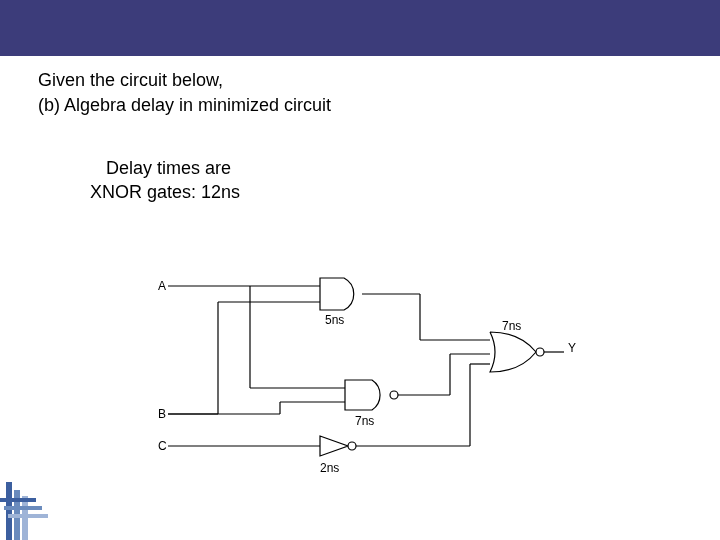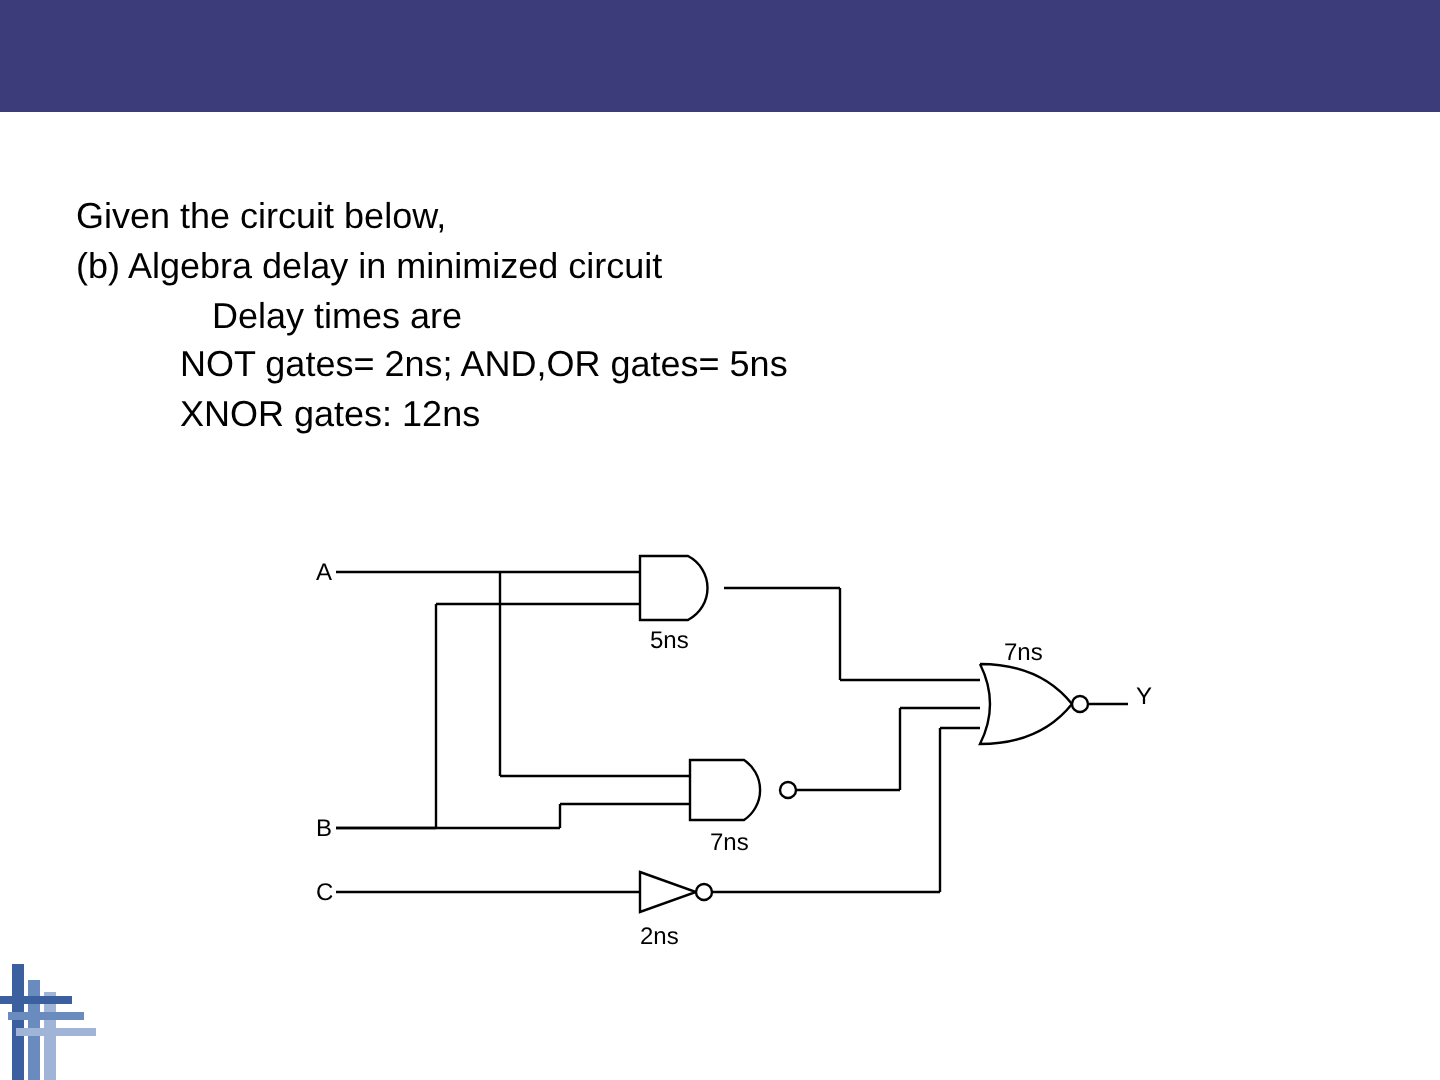--- a/index.html
+++ b/index.html
@@ -17,27 +17,27 @@
     background: #3c3c7a;
   }
   .corner-accent {
     position: absolute;
     left: 0;
     bottom: 0;
   }
   .content {
     position: absolute;
     left: 38px;
-    top: 96px;
+    top: 68px;
     width: 660px;
     font-size: 18px;
     line-height: 1.38;
     color: #000;
   }
-  .indent1 { padding-left: 68px; }
+  .indent1 { padding-left: 68px; margin-top: 38px; }
   .indent2 { padding-left: 52px; }
   .diagram {
     position: absolute;
     left: 120px;
     top: 272px;
     width: 480px;
     height: 220px;
   }
   .diagram text {
     font-family: Arial, sans-serif;
@@ -62,21 +62,20 @@
   <rect x="22" y="76" width="6" height="44" fill="#9fb4d7"></rect>
   <rect x="0" y="78" width="36" height="4" fill="#3c5f9f"></rect>
   <rect x="4" y="86" width="38" height="4" fill="#6a8bbd"></rect>
   <rect x="8" y="94" width="40" height="4" fill="#9fb4d7"></rect>
 </svg>
 
 <div class="content">
   <p>Given the circuit below,</p>
   <p>(b) Algebra delay in minimized circuit</p>
   <p class="indent1">Delay times are</p>
-  <p class="indent2">NOT gates= 2ns;  AND,OR gates= 5ns</p>
   <p class="indent2">XNOR gates: 12ns</p>
 </div>
 
 <svg class="diagram" viewBox="0 0 480 220">
 
   <text x="38" y="18">A</text>
   <text x="38" y="146">B</text>
   <text x="38" y="178">C</text>
   <text x="448" y="80">Y</text>
 

